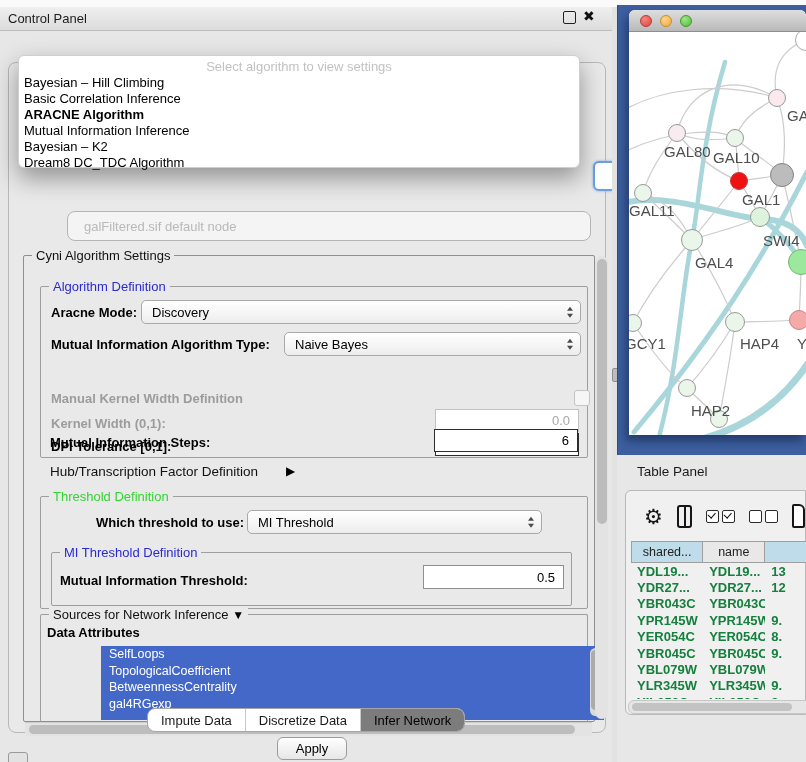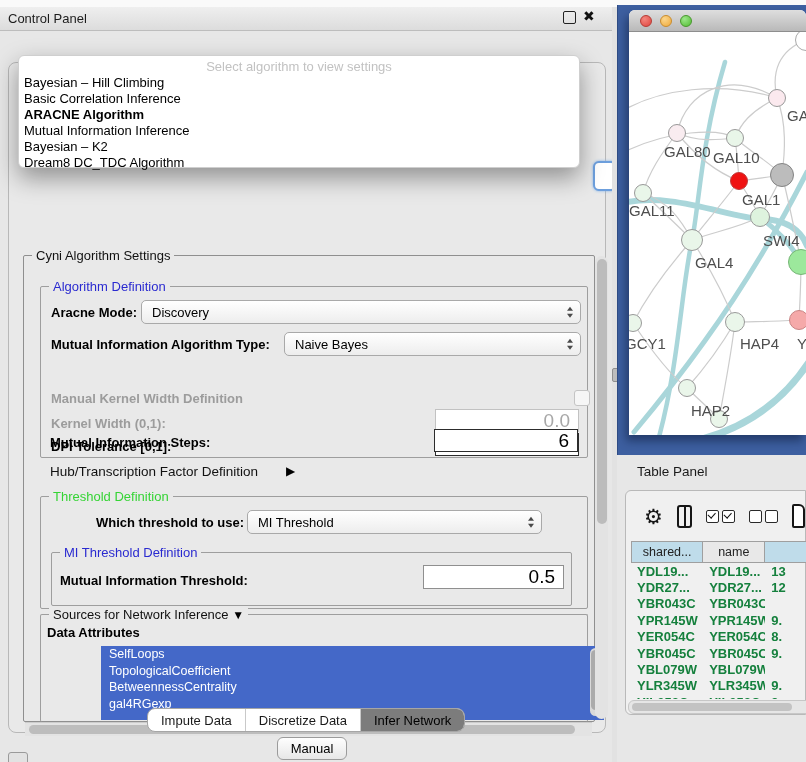--- a/index.html
+++ b/index.html
@@ -48,21 +48,21 @@
   .t-green{color:#35d435;}
 
   .blabel{font-weight:bold;font-size:13px;color:#000;white-space:nowrap;}
   .glabel{font-weight:bold;font-size:13px;color:#9c9c9c;white-space:nowrap;}
 
   .combo{background:linear-gradient(#ffffff,#ededed);border:1px solid #a9a9a9;border-radius:5px;display:flex;align-items:center;padding-left:10px;box-sizing:border-box;font-size:13px;color:#000;}
   .arrows{position:absolute;right:7px;top:50%;transform:translateY(-50%);display:flex;flex-direction:column;align-items:center;}
   .tri-up{width:0;height:0;border-left:3.5px solid transparent;border-right:3.5px solid transparent;border-bottom:4.5px solid #4a4a4a;margin-bottom:2.5px;}
   .tri-down{width:0;height:0;border-left:3.5px solid transparent;border-right:3.5px solid transparent;border-top:4.5px solid #4a4a4a;}
 
-  .numfield{background:#fff;display:flex;align-items:center;justify-content:flex-end;padding-right:8px;box-sizing:border-box;font-size:19px;}
+  .numfield{background:#fff;display:flex;align-items:center;justify-content:flex-end;padding-right:8px;box-sizing:border-box;font-size:13px;}
   .nf-dis{border:1px solid #c2c2c2;color:#a8a8a8;}
   .nf-en{border:1px solid #2c2c2c;color:#000;}
 
   #checkbox-mkwd{left:533px;top:103px;width:14px;height:14px;border:1px solid #c4c4c4;border-radius:3px;background:#f6f6f6;}
 
   .disclosure{font-size:12px;color:#000;}
 
   
   #attr-list{left:14px;top:31px;width:503px;height:74px;background:#4468c8;overflow:hidden;margin-left:46px;}
   .attr{color:#fff;font-size:12.5px;height:16.5px;line-height:16.5px;padding-left:8px;white-space:nowrap;}
@@ -145,20 +145,23 @@
         <span>Select</span>
       </div>
       <div class="seg sel">
         <span>Cyni Toolbox</span>
       </div>
     </div>
 
   <div class="abs" id="cp-body">
 
     <div class="abs" id="focus-combo"></div>
+    <div class="abs" id="hidden-combo">
+      <span>galFiltered.sif default node</span>
+    </div>
 
     <div class="abs fieldset" id="fs-settings">
       <span class="legend">Cyni Algorithm Settings</span>
 
       <div class="abs fieldset" id="fs-algodef">
         <span class="legend t-blue">Algorithm Definition</span>
 
         <span class="abs blabel" style="left:10px;top:18px;">Aracne Mode:</span>
         <div class="abs combo" style="left:100px;top:13px;width:440px;height:24px;">
           <span>Discovery</span>
@@ -235,21 +238,21 @@
       </div>
     </div>
 
     <div class="abs" id="v-scroll">
         <div id="v-thumb"></div>
       </div>
     <div class="abs" id="h-scroll">
         <div id="h-thumb"></div>
       </div>
 
-    <button class="abs" id="apply-btn">Manual</button>
+    <button class="abs" id="apply-btn">Apply</button>
 
     <div class="abs segbar" id="bottom-tabs" style="left:138px;top:645px;border-radius:8px;">
         <div class="seg">
           <span>Impute Data</span>
         </div>
         <div class="seg">
           <span>Discretize Data</span>
         </div>
         <div class="seg sel">
           <span>Infer Network</span>

